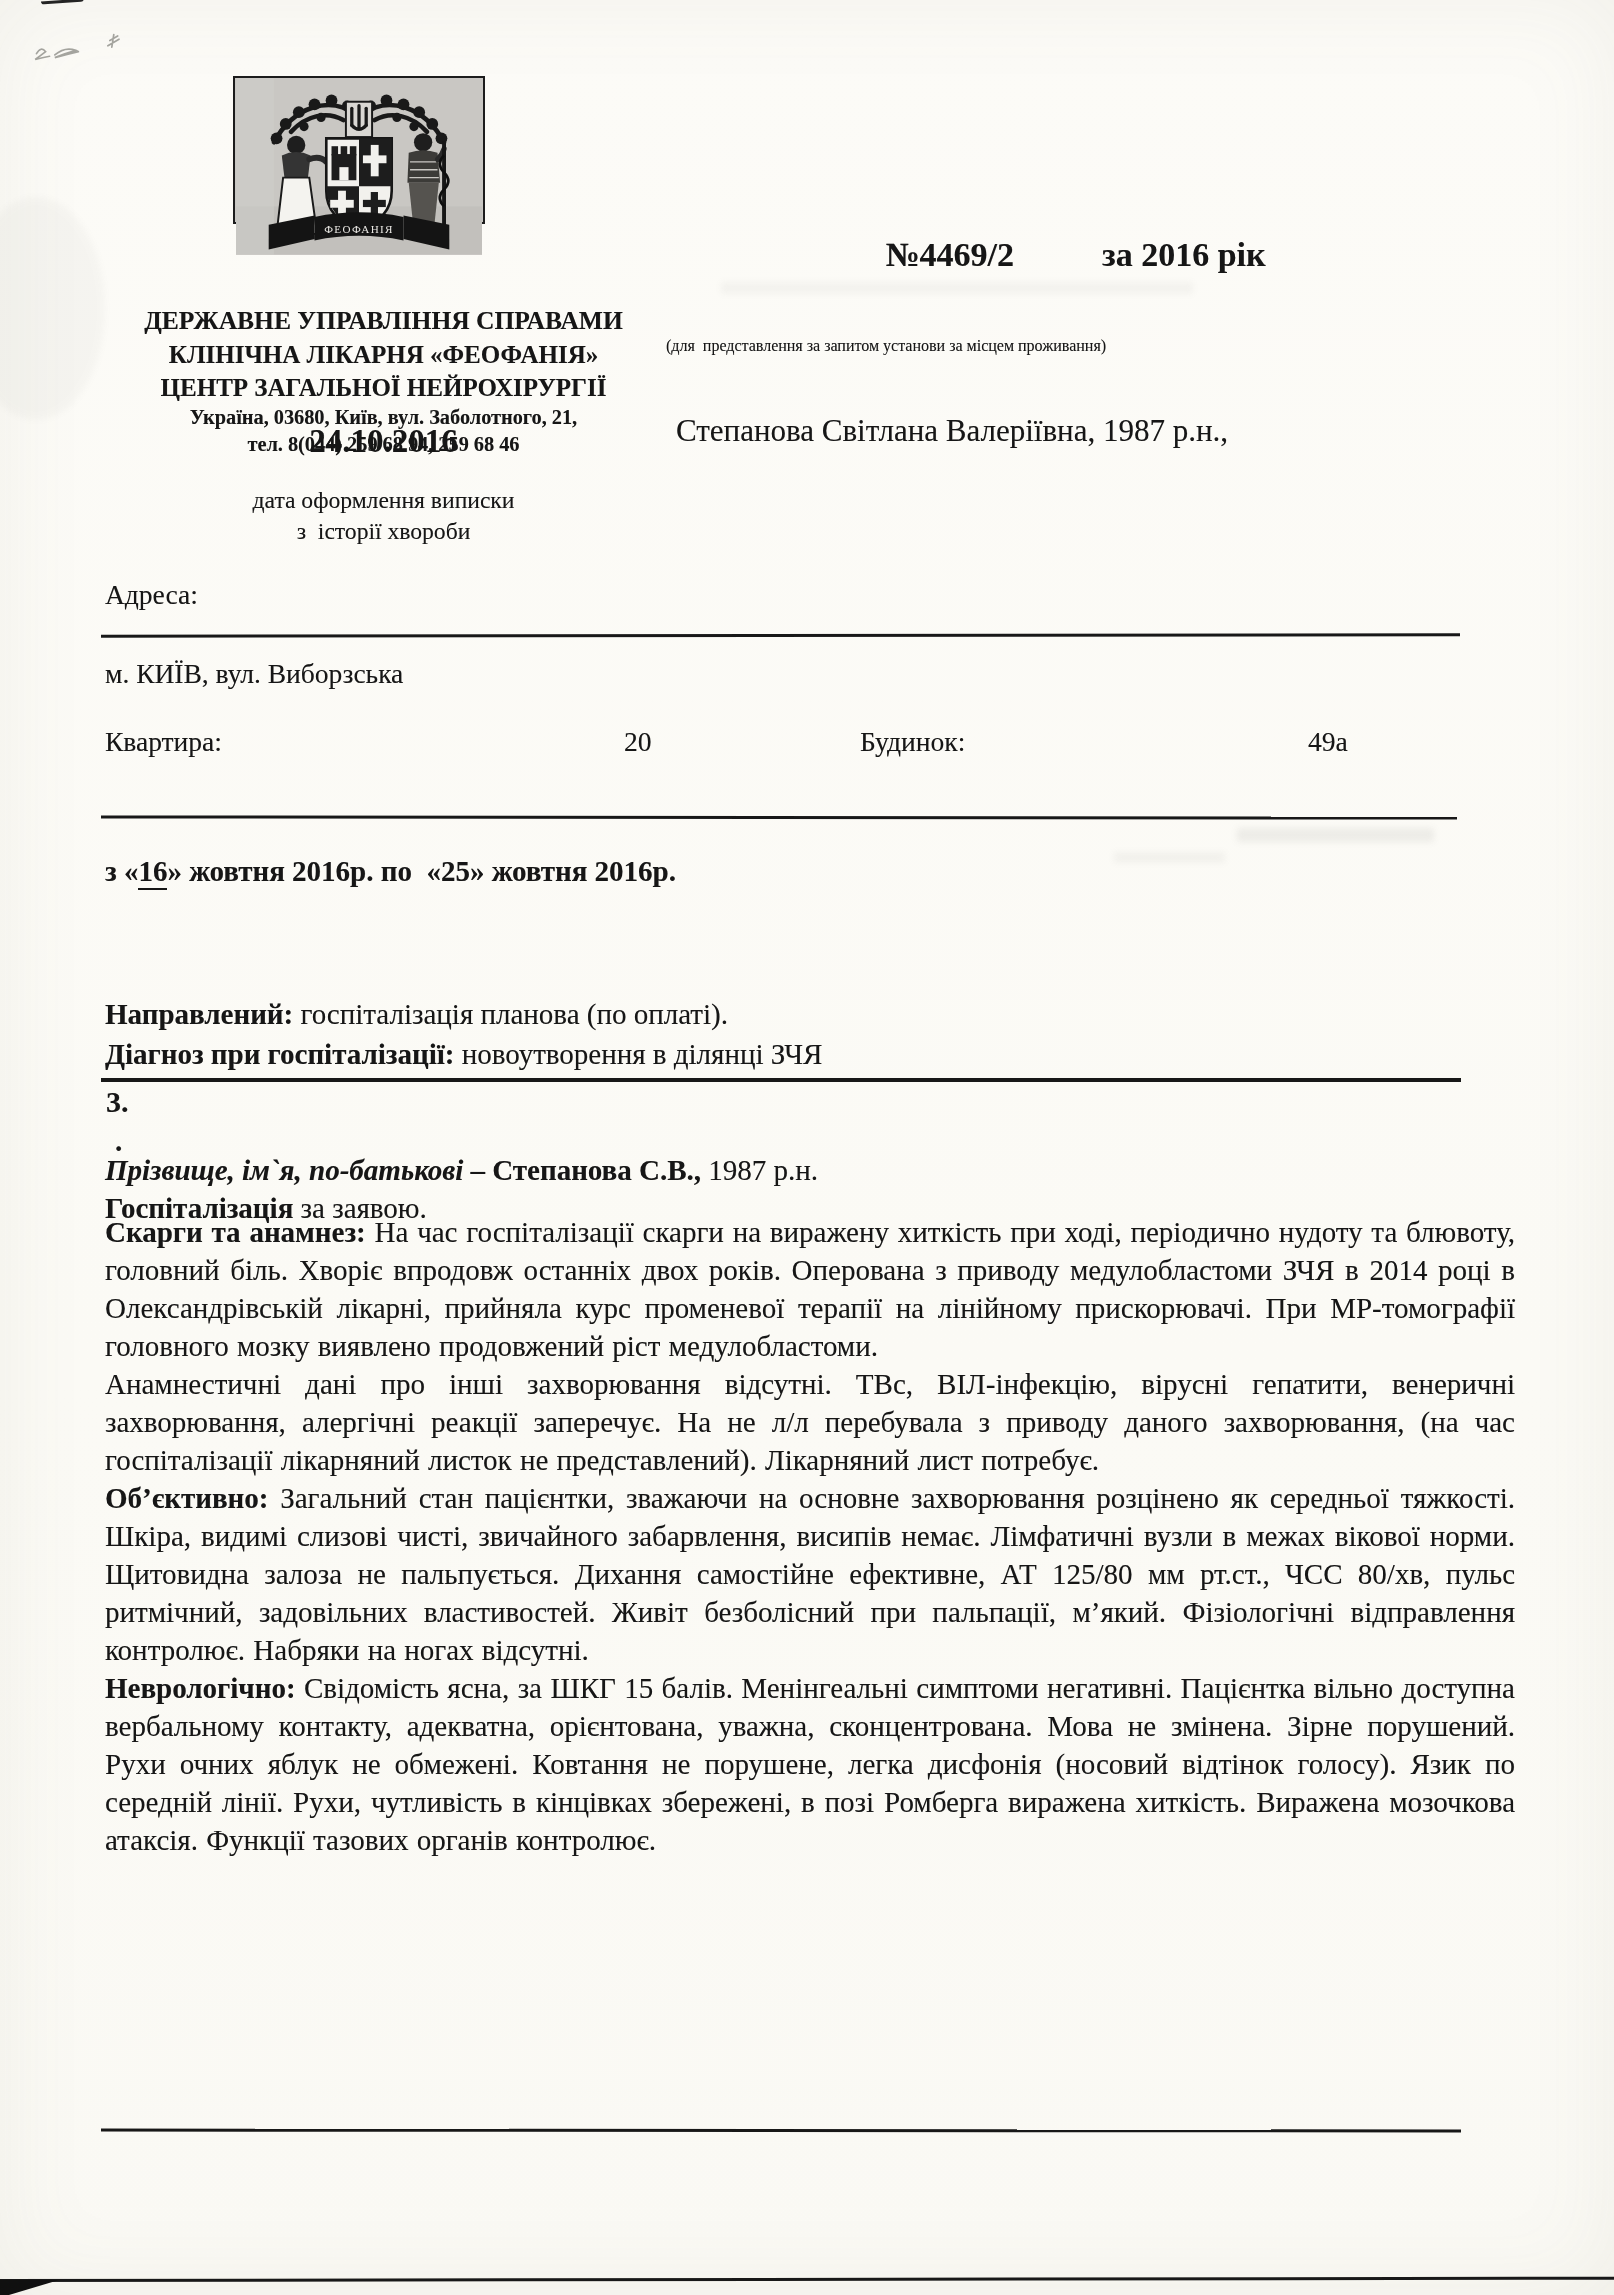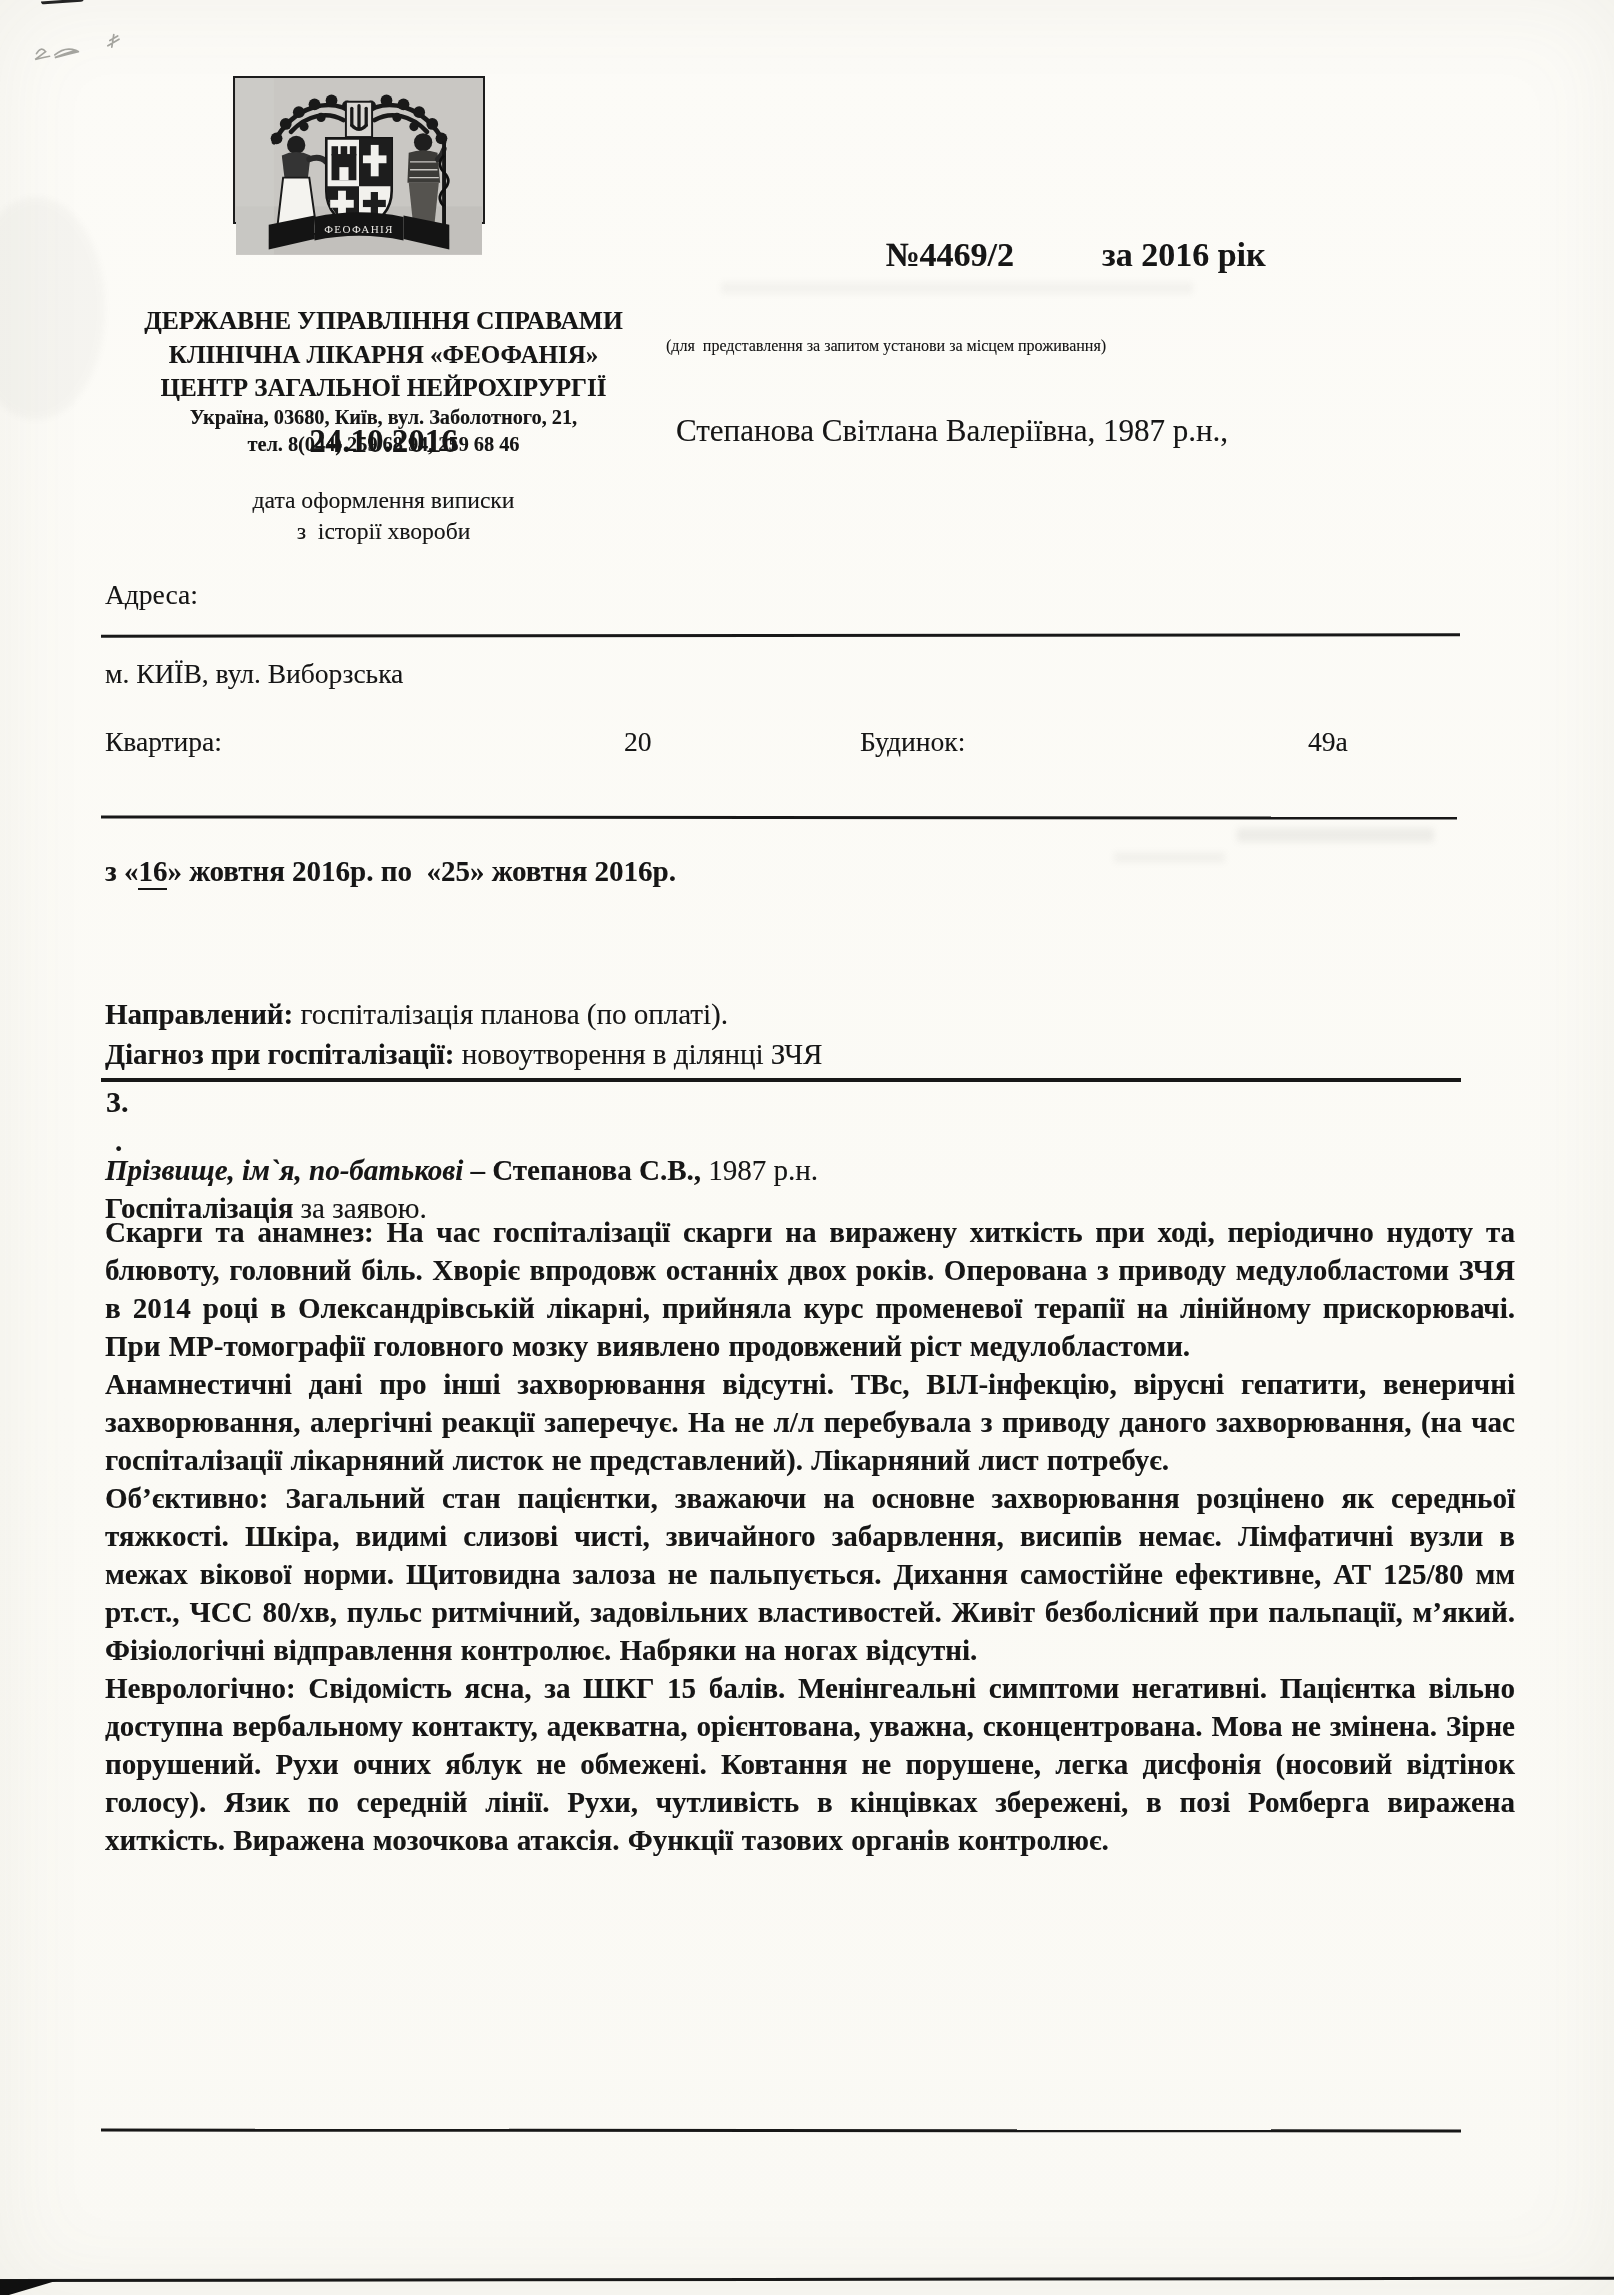--- a/index.html
+++ b/index.html
@@ -49,21 +49,21 @@
   .stay{left:105px;top:848px;width:1474px;font-size:29px;font-weight:bold;line-height:46px;}
   .stay-l1{text-align:justify;text-align-last:justify;}
   .u16{border-bottom:2.6px solid #161616;padding-bottom:0.7px;}
   .referral{left:105px;top:998px;font-size:29px;}
   .diagnosis{left:105px;top:1038px;font-size:29px;}
   .sec3-number{left:106px;top:1085px;font-size:30px;font-weight:bold;}
   .stray-dot{left:115px;top:1125px;font-size:29px;font-weight:bold;}
   .name-line{left:105px;top:1154px;font-size:29px;}
   .hosp-line{left:105px;top:1192px;font-size:29px;}
   .body-flow{left:105px;top:1213px;width:1410px;font-size:29px;line-height:38px;text-align:justify;word-spacing:1px;}
-  .body-flow p{margin:0;padding:0;font-weight:bold;}
+  .body-flow p{margin:0;padding:0;}
 
   
   .smudge{position:absolute;background:#8a8a84;filter:blur(3.3px);}
   .s1{left:721px;top:282px;width:472px;height:11.8px;opacity:.07;}
   .s2{left:1237px;top:828px;width:197px;height:14.4px;opacity:.12;}
   .s3{left:1114px;top:852px;width:111px;height:10.5px;opacity:.08;}
   .s4{left:-33px;top:197px;width:138px;height:223px;opacity:.05;border-radius:50%;}
   .top-edge-mark{left:41px;top:0;width:43px;height:3.3px;background:#242424;border-radius:0 0 5.2px 5.2px;transform:rotate(-4deg);}
 </style>
 </head>

